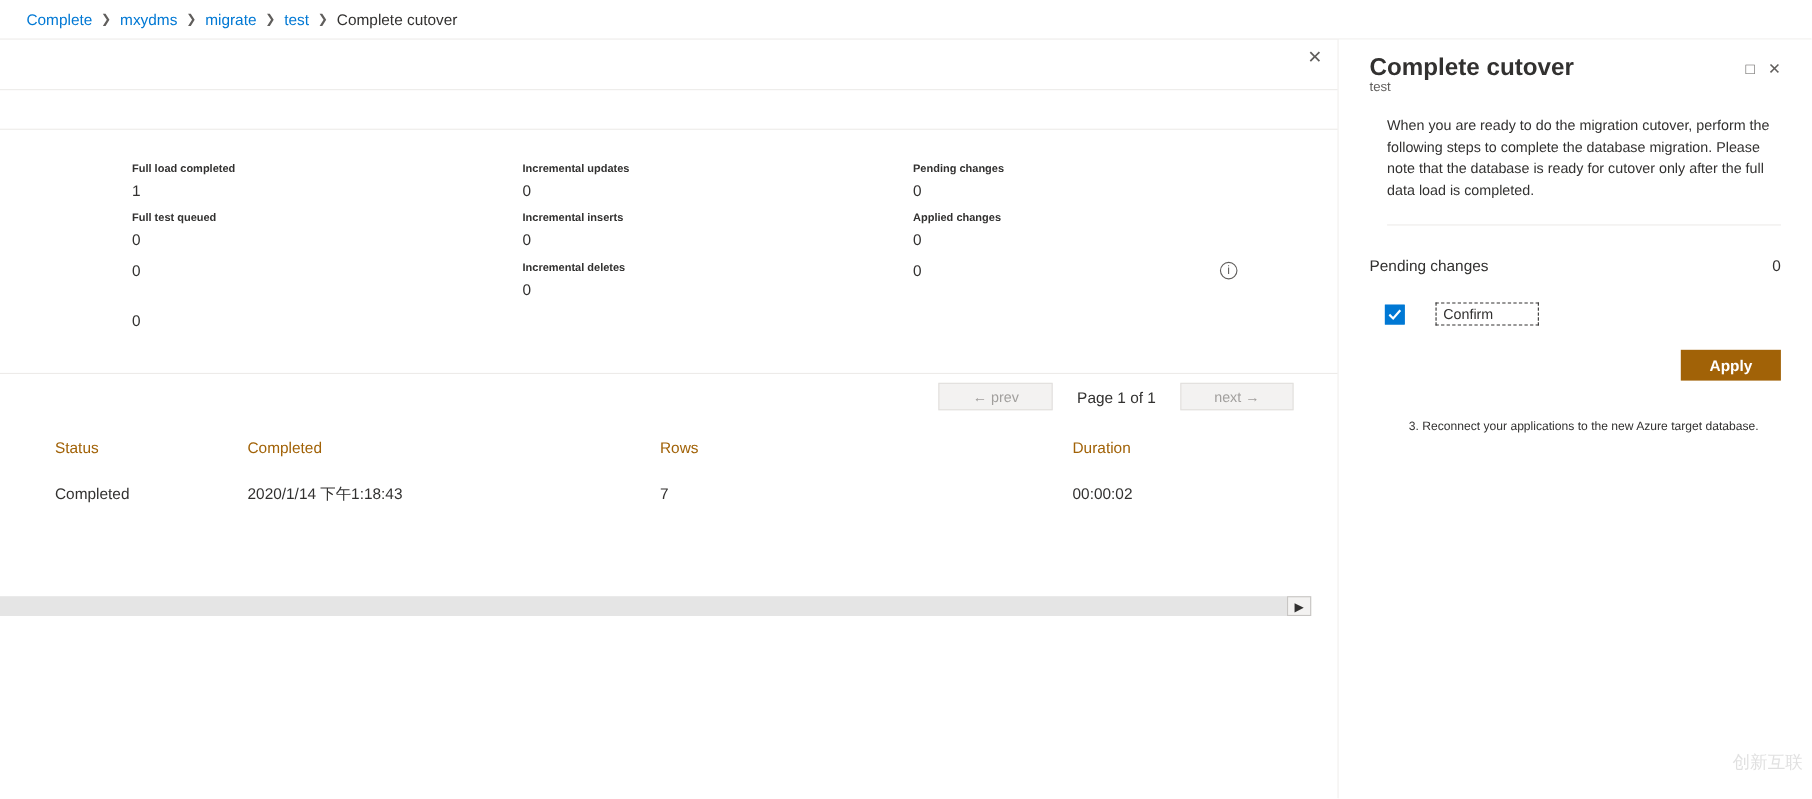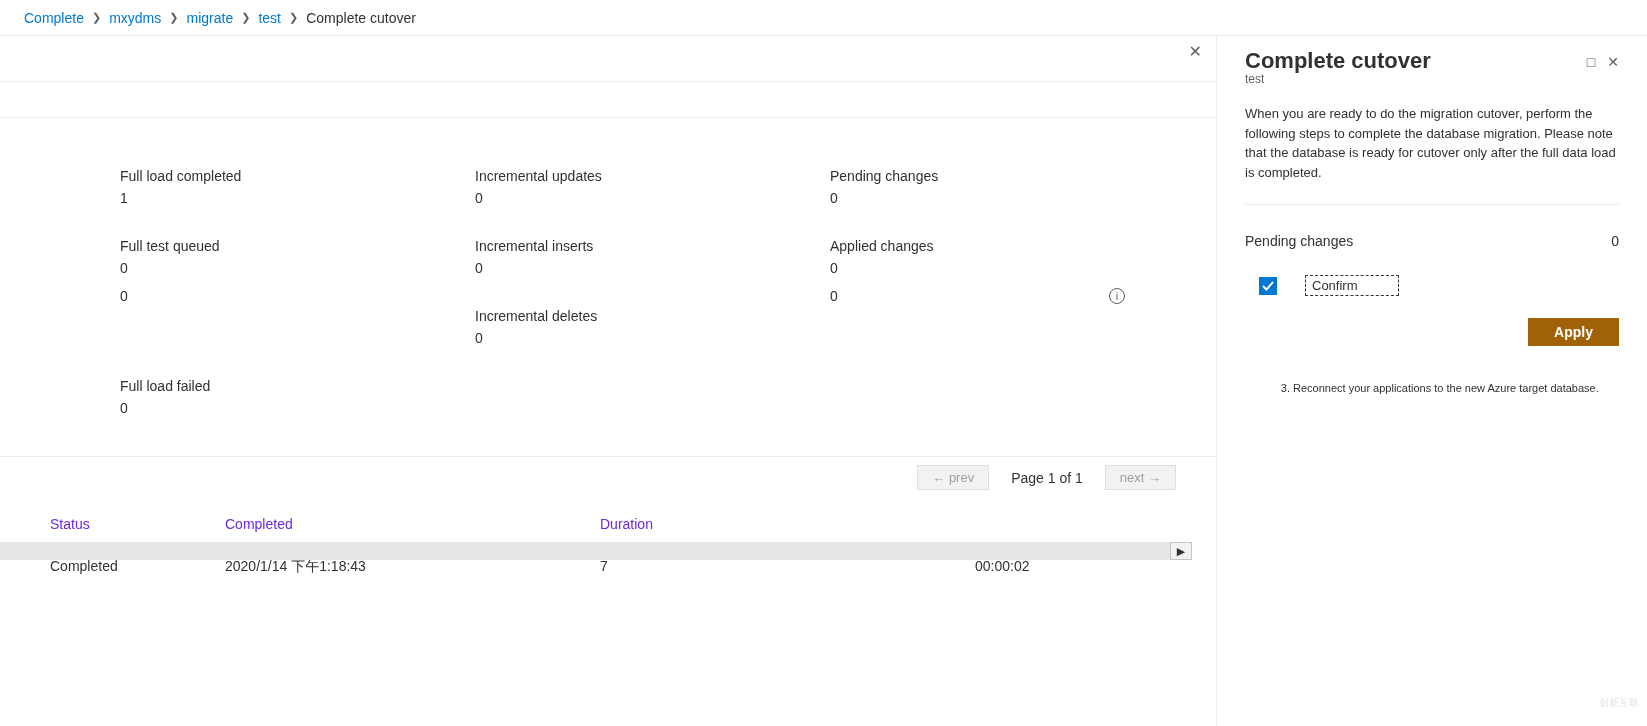--- a/index.html
+++ b/index.html
@@ -66,24 +66,23 @@
       grid-template-columns: 355px 355px 355px;
       grid-auto-rows: auto;
       row-gap: 12px;
     }
     .stat {
       display: flex;
       flex-direction: column;
       gap: 6px;
     }
     .stat-label {
-      font-weight: 400;
-      font-size: 14px;
-      color: #323130;
-      margin-top: 20px;
+      font-weight: 700;
+      font-size: 10px;
+      color: #323130;
     }
     .stat-value {
       font-size: 14px;
       color: #323130;
     }
     .stat-info {
       position: relative;
     }
     .info-icon {
       position: absolute;
@@ -106,40 +105,40 @@
       align-items: center;
       gap: 22px;
       padding: 8px 40px;
       border-top: 1px solid #edebe9;
       margin-top: 10px;
     }
     .page-btn {
       background: #f3f2f1;
       border: 1px solid #e1dfdd;
       color: #a19f9d;
-      padding: 4px 14px;
+      padding: 4px 30px;
       font-size: 13px;
       cursor: pointer;
     }
     .page-info {
       font-size: 14px;
       color: #323130;
     }
     
     .table {
       width: 100%;
     }
     .thead, .trow {
       display: grid;
       grid-template-columns: 175px 375px 375px 240px;
       padding: 0 0 0 50px;
     }
     .thead {
       font-size: 14px;
-      color: #6d28d9;
+      color: #a16207;
       padding-top: 18px;
       padding-bottom: 18px;
     }
     .trow {
       font-size: 14px;
       color: #323130;
       padding-top: 8px;
       padding-bottom: 8px;
     }
     
@@ -198,20 +197,21 @@
       font-size: 14px;
       margin-top: 6px;
     }
     .panel-desc {
       font-size: 13px;
       color: #323130;
       line-height: 1.5;
       margin-top: 18px;
       border-bottom: 1px solid #edebe9;
       padding-bottom: 22px;
+      margin-left: 16px;
     }
     .panel-list {
       font-size: 13px;
       color: #323130;
       line-height: 1.5;
       margin-top: 22px;
       padding-left: 48px;
     }
     .panel-list li {
       margin-bottom: 4px;
@@ -266,25 +266,25 @@
       font-size: 11px;
       color: #323130;
       line-height: 1.5;
       margin-top: 34px;
       padding-left: 48px;
     }
     
     .watermark {
       position: absolute;
       right: 0;
-      bottom: 2px;
+      bottom: 12px;
       width: 170px;
       height: 42px;
       opacity: 0.25;
-      font-size: 10px;
+      font-size: 16px;
       color: #888;
       display: flex;
       align-items: center;
       justify-content: flex-end;
       padding-right: 8px;
     }
   </style>
 </head>
 <body>
 
@@ -339,37 +339,37 @@
     <div class="stat">
       <span class="stat-label">Incremental deletes</span>
       <span class="stat-value">0</span>
     </div>
     <div class="stat stat-info">
       <span class="stat-value">0</span>
       <span class="info-icon">i</span>
     </div>
 
     <div class="stat">
-      <span class="stat-label">Full load failed</span>
       <span class="stat-value">0</span>
     </div>
     <div></div>
     <div></div>
   </div>
 
   <div class="pagination-bar">
     <button class="page-btn">← prev</button>
     <span class="page-info">Page 1 of 1</span>
     <button class="page-btn">next →</button>
   </div>
 
   <div class="table">
     <div class="thead">
       <span>Status</span>
       <span>Completed</span>
+      <span>Rows</span>
       <span>Duration</span>
     </div>
     <div class="trow">
       <span>Completed</span>
       <span>2020/1/14 下午1:18:43</span>
       <span>7</span>
       <span>00:00:02</span>
     </div>
   </div>
 

